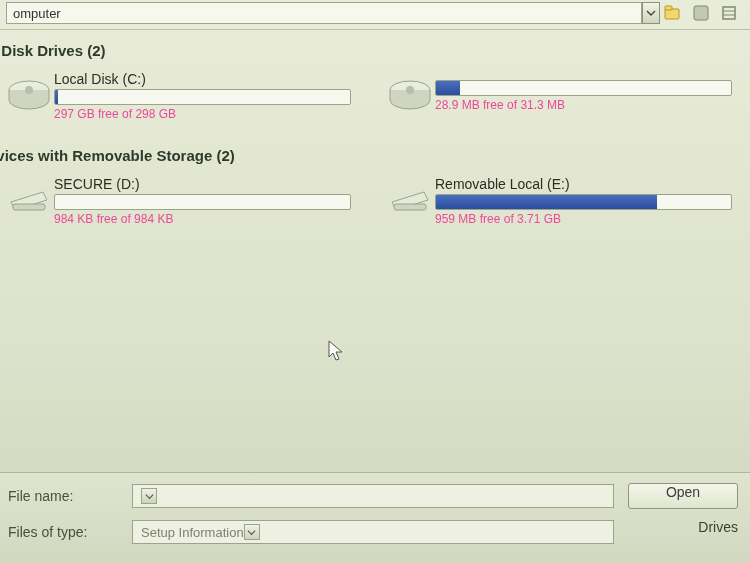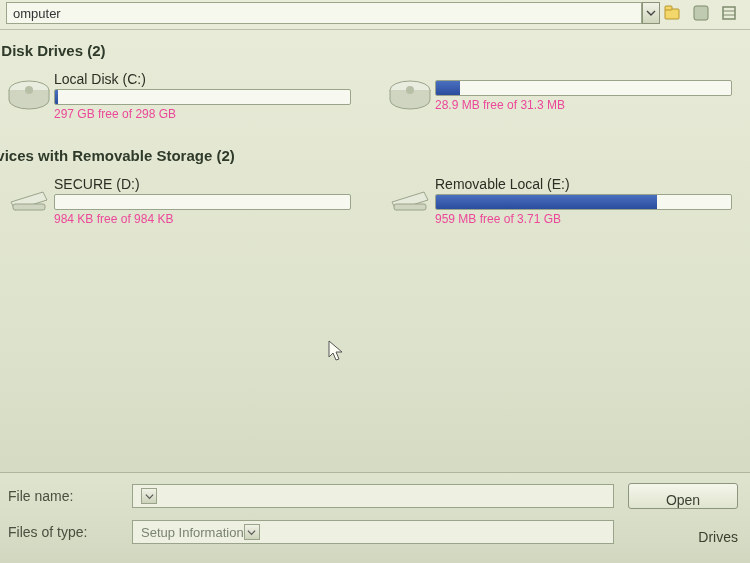--- a/index.html
+++ b/index.html
@@ -105,21 +105,21 @@
       background: linear-gradient(180deg,#f0f2e6,#cdd3bb);
       border: 1px solid #9aa48a;
       display:flex;align-items:center;justify-content:center;
     }
     .btn {
       width: 110px; height: 26px;
       background: linear-gradient(180deg,#f4f6ea,#dfe4cf);
       border: 1px solid #8c9580;
       border-radius: 3px;
       color: #3a3f31;
-      display: flex; align-items: flex-end; justify-content: center;
+      display: flex; align-items: flex-start; justify-content: center;
       font-size: 14px;
     }
   </style>
 </head>
 <body>
 
 <div class="addr-row">
   <div class="addr-field">
     <span>omputer</span>
   </div>

